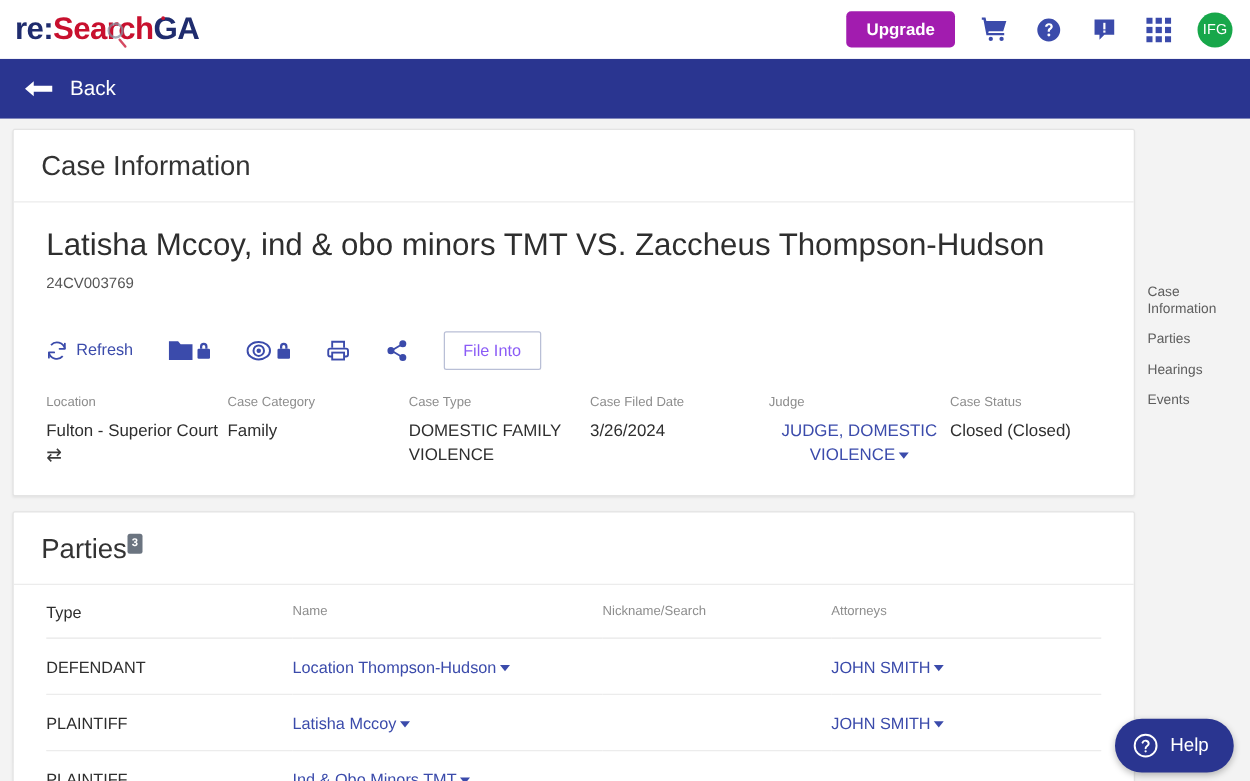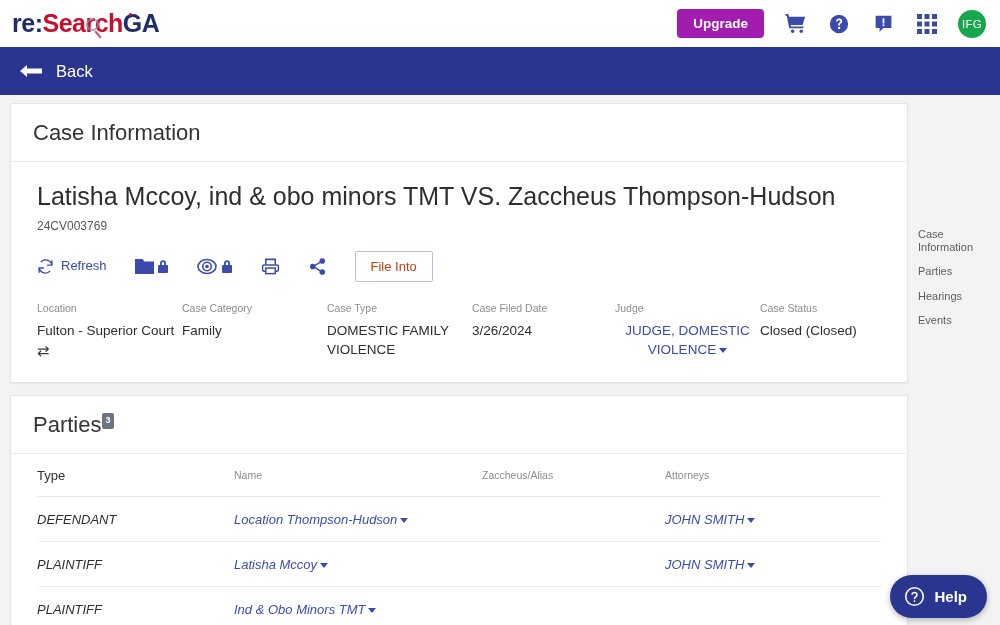--- a/index.html
+++ b/index.html
@@ -157,21 +157,21 @@
   .case-title {
     font-size: 25px;
     color: #2e2e2e;
     font-weight: 400;
     line-height: 1.15;
     margin: 0 0 8px 0;
   }
   .case-number {
     font-size: 12px;
     color: #555555;
-    margin-bottom: 18px;
+    margin-bottom: 32px;
   }
 
   
   .actions {
     display: flex;
     align-items: center;
     gap: 0;
     margin-bottom: 20px;
   }
   .act {
@@ -181,21 +181,21 @@
     color: #3b4bab;
     font-size: 13px;
     cursor: pointer;
     padding-right: 28px;
   }
   .act svg { display: block; }
   .file-into {
     border: 1px solid #b9bfd6;
     border-radius: 2px;
     background: #ffffff;
-    color: #c2410c;
+    color: #8b5cf6;
     font-family: "Liberation Sans", sans-serif;
     font-size: 13px;
     padding: 8px 15px;
     cursor: pointer;
     line-height: 1;
   }
 
   
   .details {
     display: grid;
@@ -244,21 +244,20 @@
     color: #8d8d8d;
     padding: 0 0 13px 0;
     border-bottom: 1px solid #e8e8e8;
   }
   .ptable td {
     padding: 15px 0 14px 0;
     border-bottom: 1px solid #ececec;
     font-size: 13px;
     color: #2e2e2e;
     vertical-align: middle;
-    font-style: italic;
   }
   .ptable tr:last-child td { border-bottom: none; }
   .ptable .ctype   { width: 197px; font-size: 13px; color: #2e2e2e; }
   .ptable .cname   { width: 248px; }
   .ptable .cnick   { width: 183px; }
   .ptable .catt    { width: auto; }
   .plink {
     color: #3b4bab;
     font-size: 13px;
     cursor: pointer;
@@ -289,21 +288,21 @@
     color: #ffffff;
     border: none;
     border-radius: 22px;
     height: 43px;
     padding: 0 20px 0 14px;
     display: flex;
     align-items: center;
     gap: 9px;
     font-family: "Liberation Sans", sans-serif;
     font-size: 15px;
-    font-weight: 700;
+    font-weight: 400;
     cursor: pointer;
     box-shadow: 0 2px 6px rgba(0,0,0,0.28);
     justify-content: space-between;
   }
   .help-fab svg { display: block; }
 </style>
 </head>
 <body>
 
 <div class="topbar">
@@ -476,21 +475,21 @@
     <div class="card">
       <div class="card-head">
         <h1><span>Parties</span><span class="badge">3</span></h1>
       </div>
       <div class="card-body" style="padding-top:14px;">
         <table class="ptable">
           <thead>
             <tr>
               <th class="ctype">Type</th>
               <th class="cname">Name</th>
-              <th class="cnick">Zaccheus/Alias</th>
+              <th class="cnick">Nickname/Search</th>
               <th class="catt">Attorneys</th>
             </tr>
           </thead>
           <tbody>
             <tr>
               <td class="ctype">DEFENDANT</td>
               <td class="cname">
                 <span class="plink"><span>Location Thompson-Hudson</span><span class="caret"></span></span>
               </td>
               <td class="cnick"></td>

